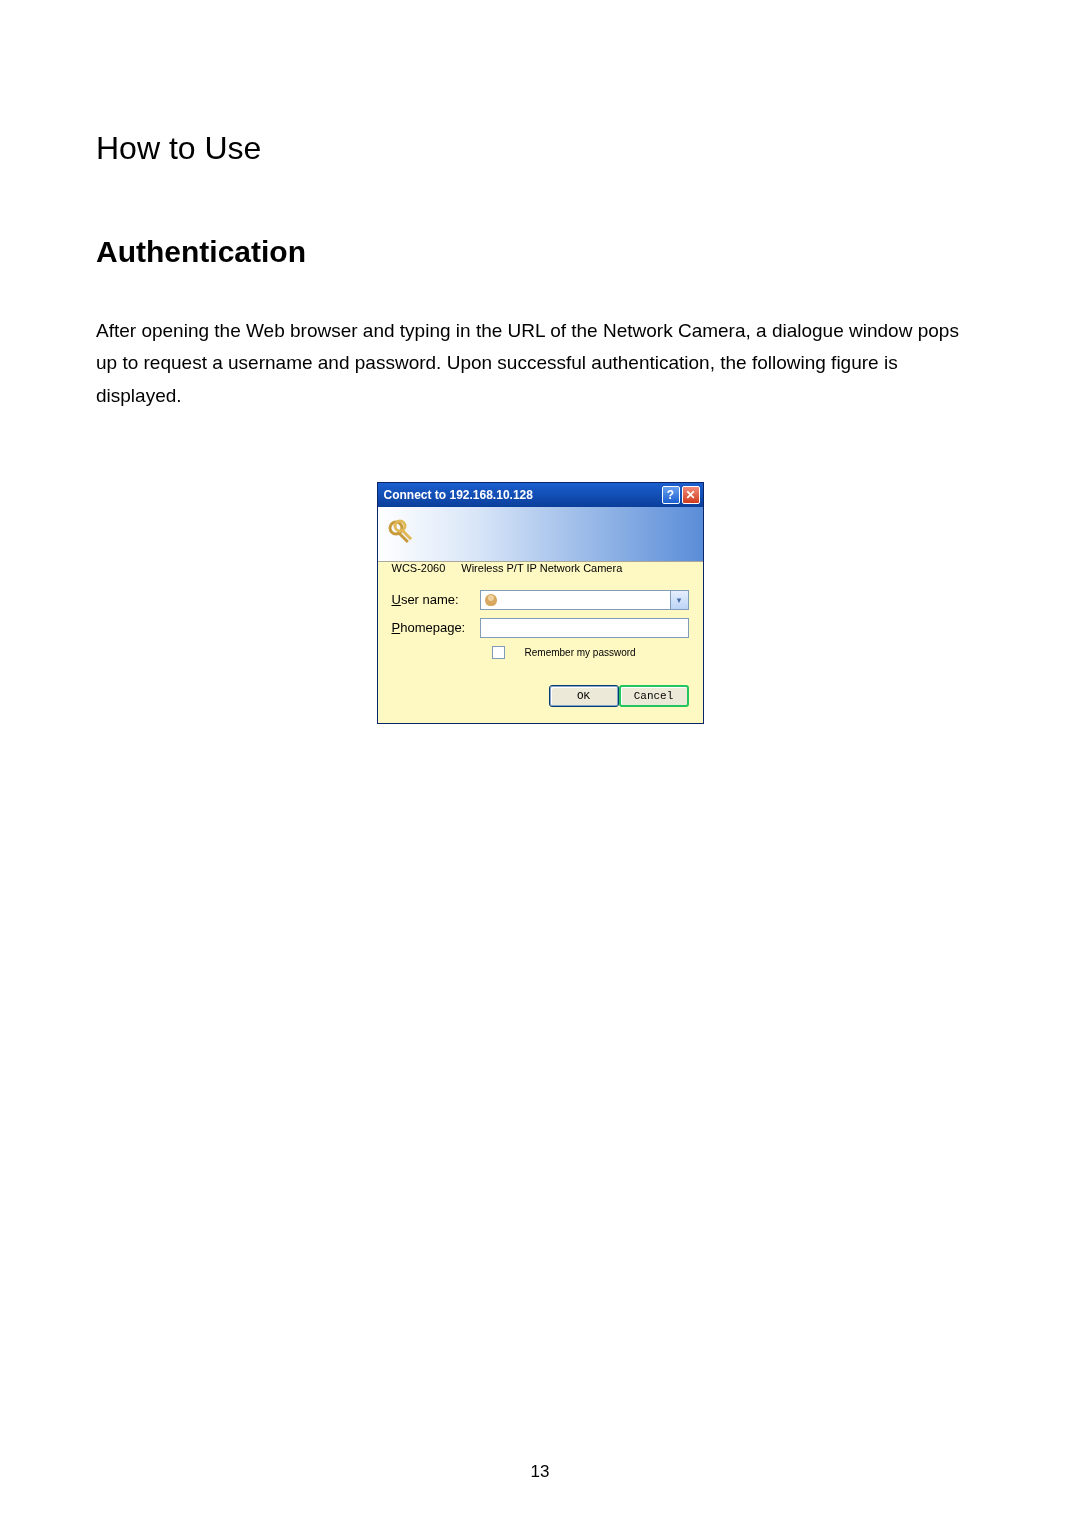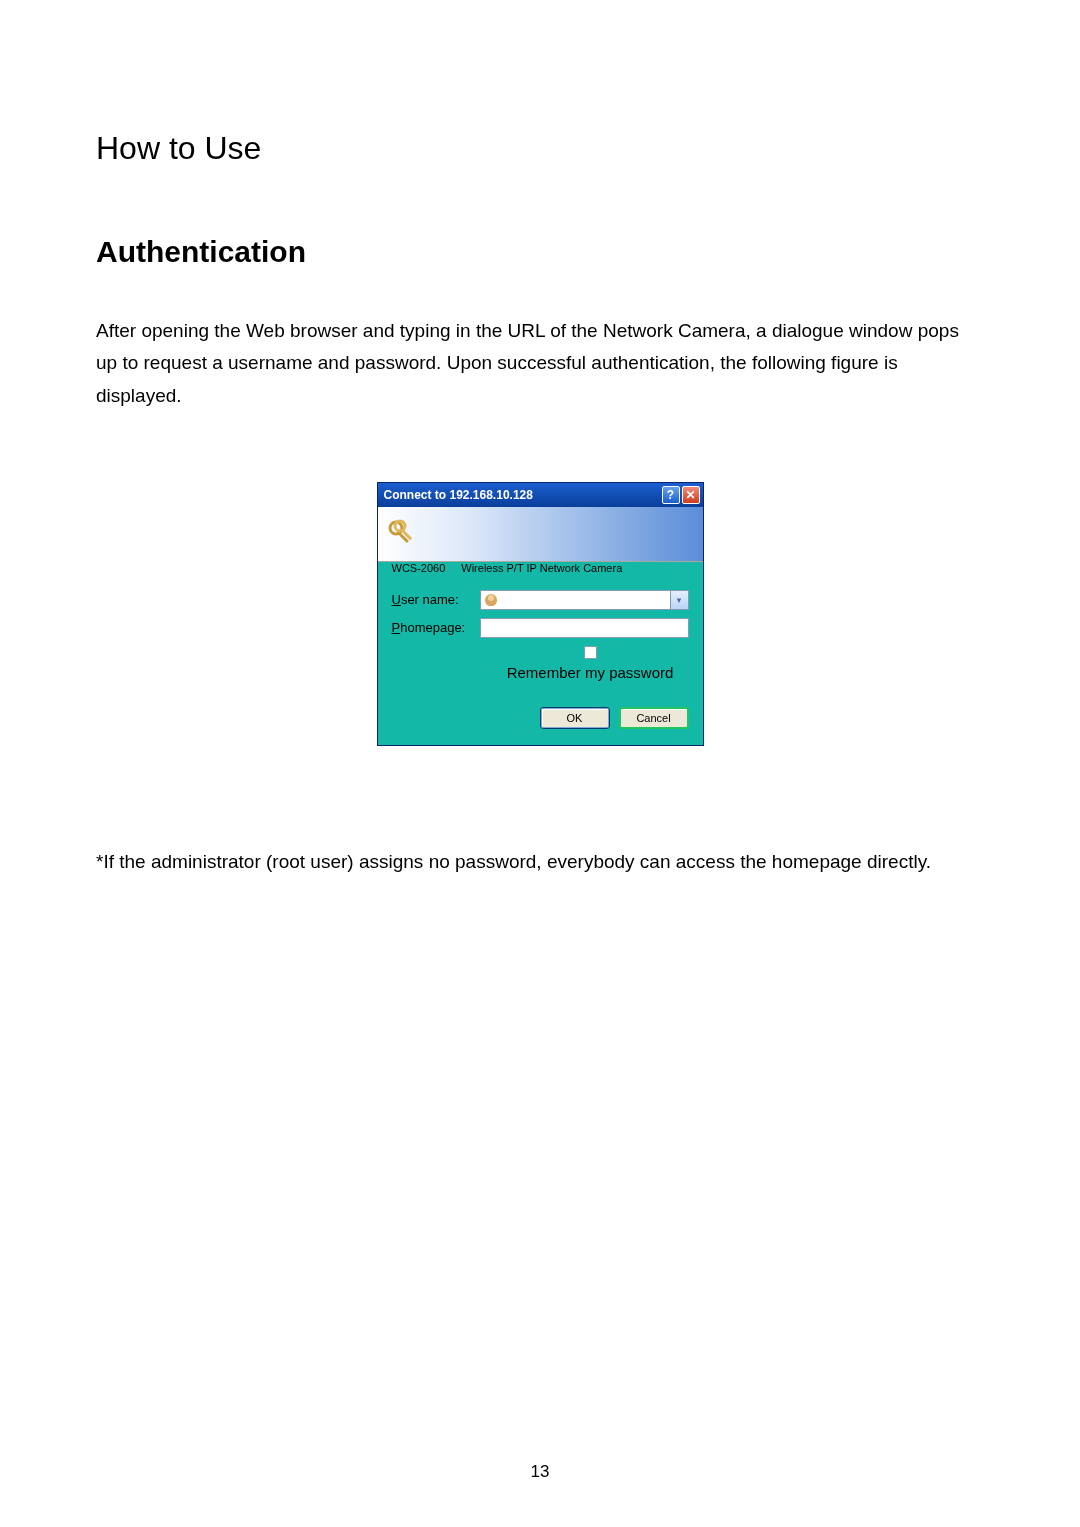--- a/index.html
+++ b/index.html
@@ -31,21 +31,21 @@
   }
   .dialog-wrap {
     display: flex;
     justify-content: center;
     margin-top: 70px;
     margin-bottom: 100px;
   }
   .dialog {
     width: 327px;
     border: 1px solid #0a246a;
-    background: #14b8a6;
+    background: #fef9c3;
     font-family: Tahoma, Arial, sans-serif;
     font-size: 11px;
   }
   .titlebar {
     background: linear-gradient(to bottom, #1b5fcf 0%, #0a3e9a 100%);
     height: 24px;
     display: flex;
     align-items: center;
     justify-content: space-between;
     padding: 0 3px 0 6px;
@@ -136,34 +136,34 @@
     height: 20px;
     border: 1px solid #7f9db9;
     background: #fff;
   }
   .check-row {
     display: flex;
     align-items: center;
     margin-left: 100px;
     margin-top: 6px;
     margin-bottom: 26px;
-    gap: 5px;
-    font-size: 15px;
-    flex-direction: column;
+    gap: 20px;
+    font-size: 10px;
   }
   .checkbox {
     width: 13px;
     height: 13px;
     border: 1px solid #7f9db9;
     background: #fff;
   }
   .button-row {
     display: flex;
     justify-content: flex-end;
-    gap: 9px;
+    gap: 0;
+    font-family: Liberation Mono, monospace;
   }
   .btn {
     width: 70px;
     height: 22px;
     background: #ece9d8;
     border: 2px solid #22c55e;
     border-radius: 3px;
     font-size: 11px;
     display: flex;
     align-items: center;
@@ -271,16 +271,15 @@
             <span>OK</span>
           </div>
           <div class="btn">
             <span>Cancel</span>
           </div>
         </div>
       </div>
     </div>
   </div>
 
-  <p class="paragraph">*If the administrator (root user) assigns no password, everybody can access the homepage directly.</p>
 </div>
 
 <div class="page-number">13</div>
 
 </body></html>

